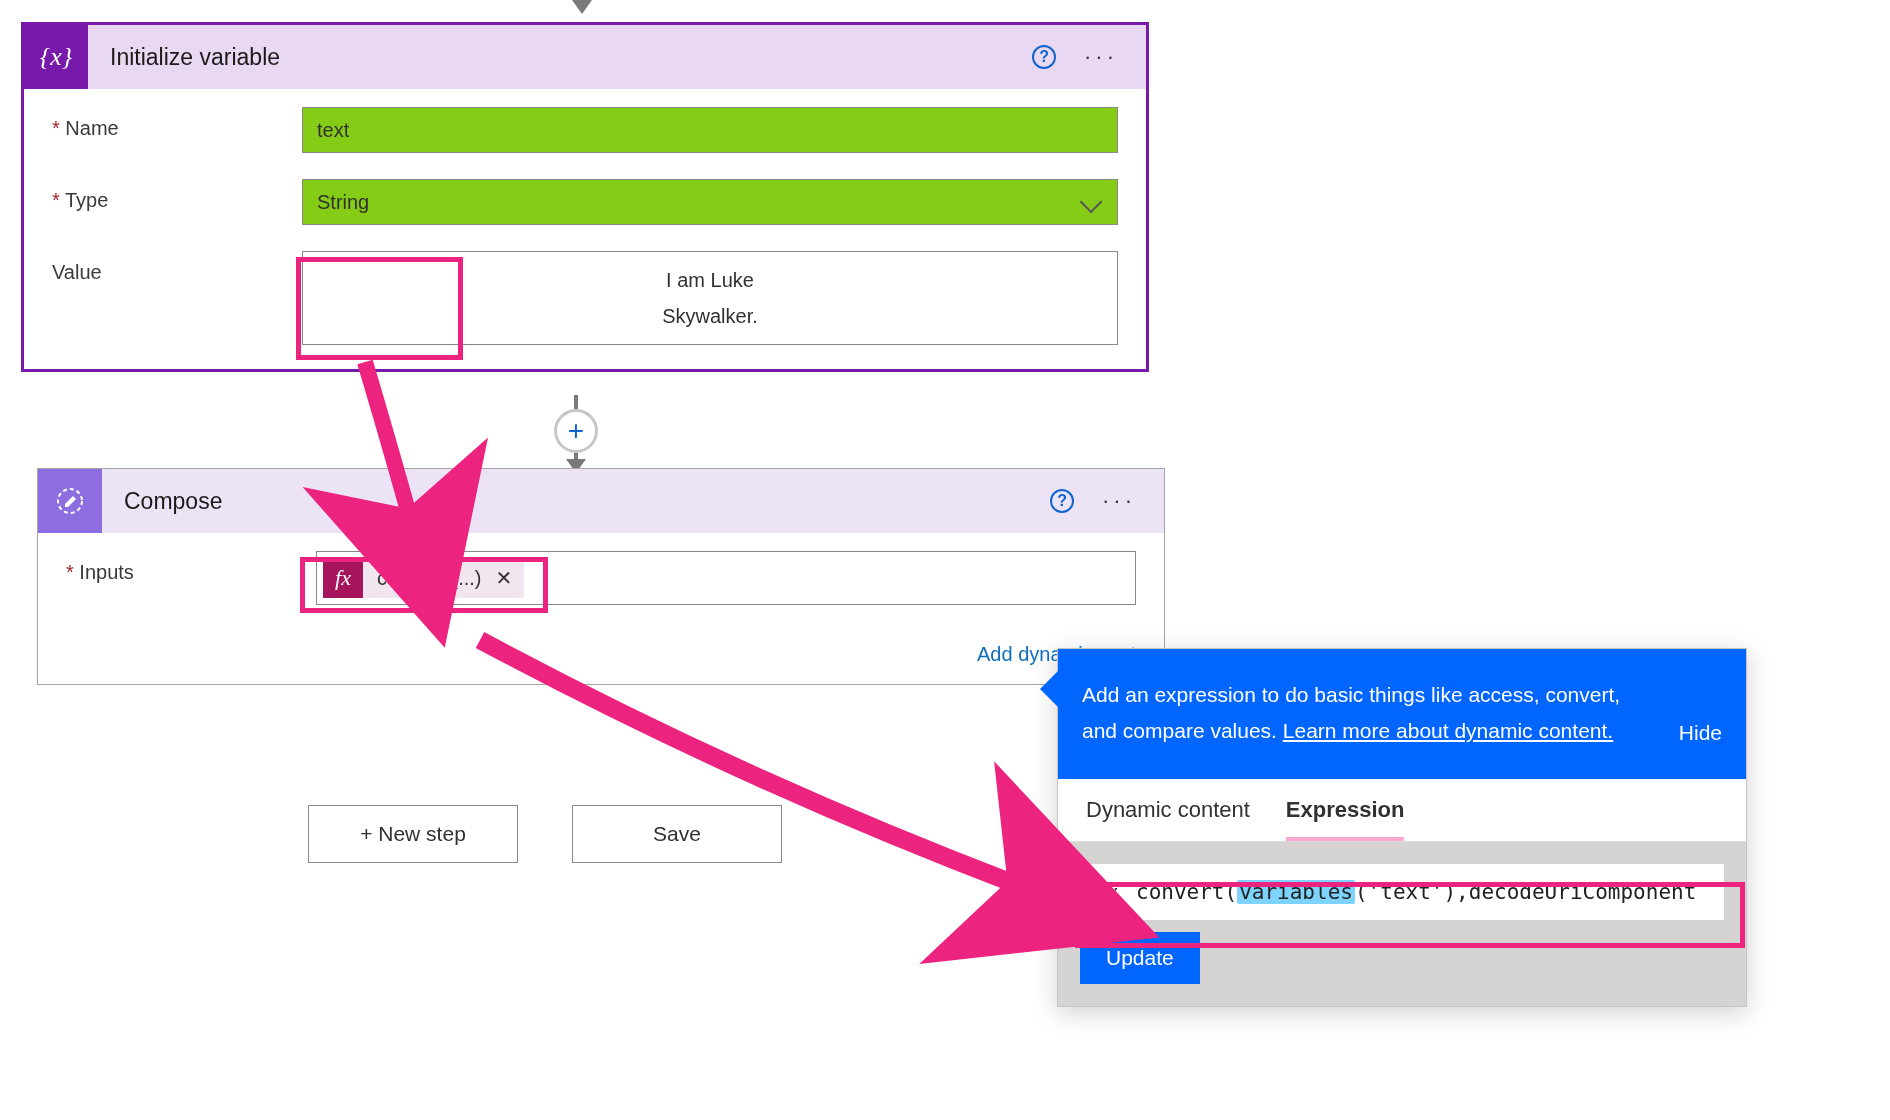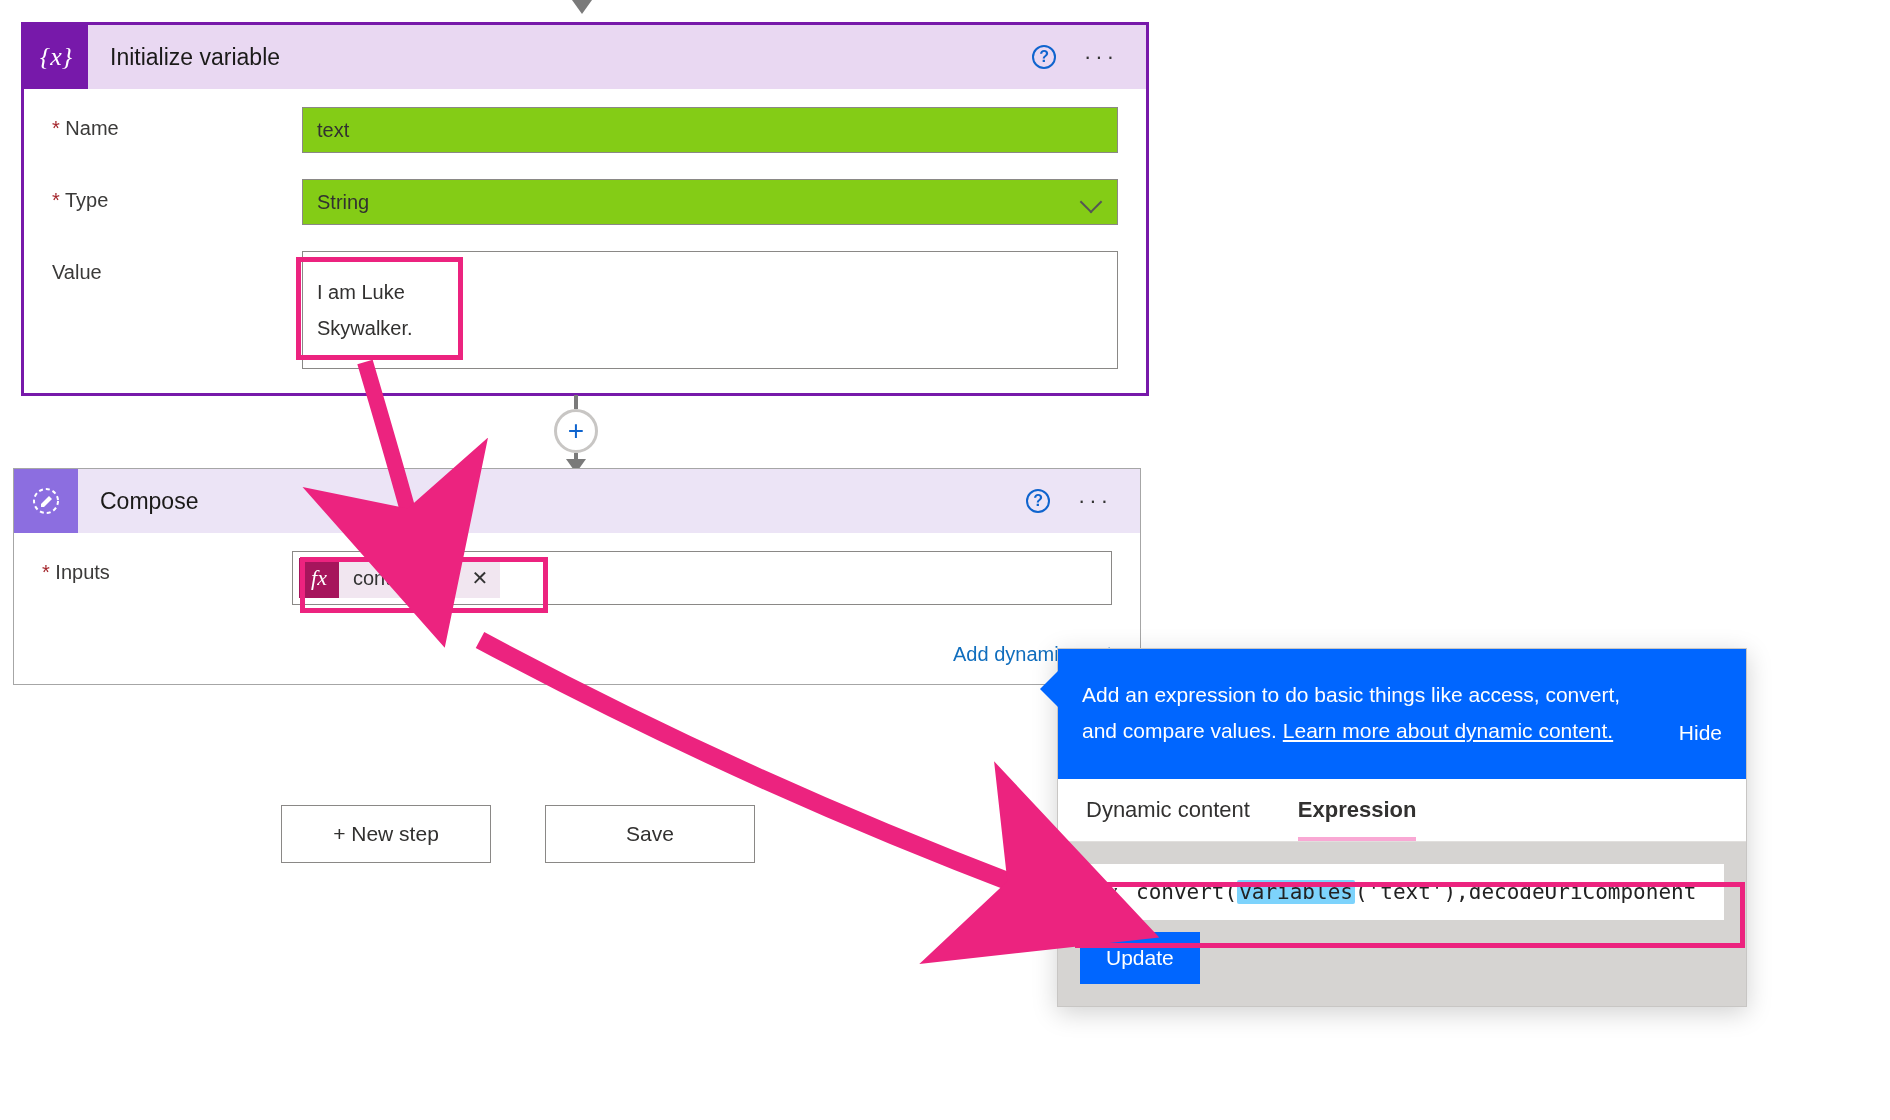--- a/index.html
+++ b/index.html
@@ -24,21 +24,21 @@
     border: 1px solid #a6a6a6;
     background: #ffffff;
   }
   .card-init {
     left: 21px;
     top: 22px;
     width: 1128px;
     border: 3px solid #7719aa;
   }
   .card-compose {
-    left: 13px;
+    left: 37px;
     top: 468px;
     width: 1128px;
     border: 1px solid #a6a6a6;
   }
   .card-header {
     display: flex;
     align-items: center;
     height: 64px;
   }
   .card-init .card-header { background: #e9d8f2; }
@@ -93,23 +93,24 @@
     align-items:center;
   }
   .field.select { justify-content:space-between; }
   .chev-down {
     width:16px;height:16px;border-right:2px solid #555;border-bottom:2px solid #555;
     transform:rotate(45deg); margin-right:4px;
   }
   .value-box {
     flex:1;
     border:1px solid #8a8886;
-    padding: 22px 14px;
+    padding: 10px 14px;
     line-height: 1.8;
     font-size:20px;
+    text-align:center;
   }
 
   
   .token-row {
     flex:1;
     border:1px solid #8a8886;
     padding:6px;
     display:flex;
     align-items:center;
     min-height:52px;
@@ -149,21 +150,21 @@
     display:flex;align-items:center;justify-content:center;
     color:#0f64ce;font-size:28px;font-weight:300;
   }
   .arrowhead-down{
     width:0;height:0;border-left:10px solid transparent;border-right:10px solid transparent;
     border-top:14px solid #7a7a7a;
   }
   .short-line{width:4px;height:14px;background:#7a7a7a;}
 
   
-  .btn-row { position:absolute; left:281px; top:805px; display:flex; gap:54px;}
+  .btn-row { position:absolute; left:308px; top:805px; display:flex; gap:54px;}
   .btn {
     border:1px solid #8a8886; background:#fff;
     padding: 16px 0; width:210px; text-align:center;
     font-size:21px; color:#323130;
   }
 
   
   .popover {
     position:absolute;
     left:1057px; top:648px;
@@ -183,21 +184,21 @@
     background:#0066ff; color:#fff;
     padding:28px 24px;
     display:flex; gap:20px;
     font-size:21px;
     line-height:1.7;
   }
   .pop-banner .txt { flex:1; }
   .pop-banner a { color:#fff; text-decoration:underline; }
   .pop-hide { white-space:nowrap;margin-top:38px; }
   .pop-tabs {
-    display:flex; gap:48px;
+    display:flex; gap:36px;
     padding: 18px 28px 0 28px;
     font-size:22px;
     border-bottom:1px solid #e1dfdd;
   }
   .pop-tab { padding-bottom:14px; color:#323130;}
   .pop-tab.active { font-weight:600; border-bottom:4px solid #f9a8d4;}
   .pop-editor-wrap{
     background:#d6d4d2;
     padding:22px;
   }

